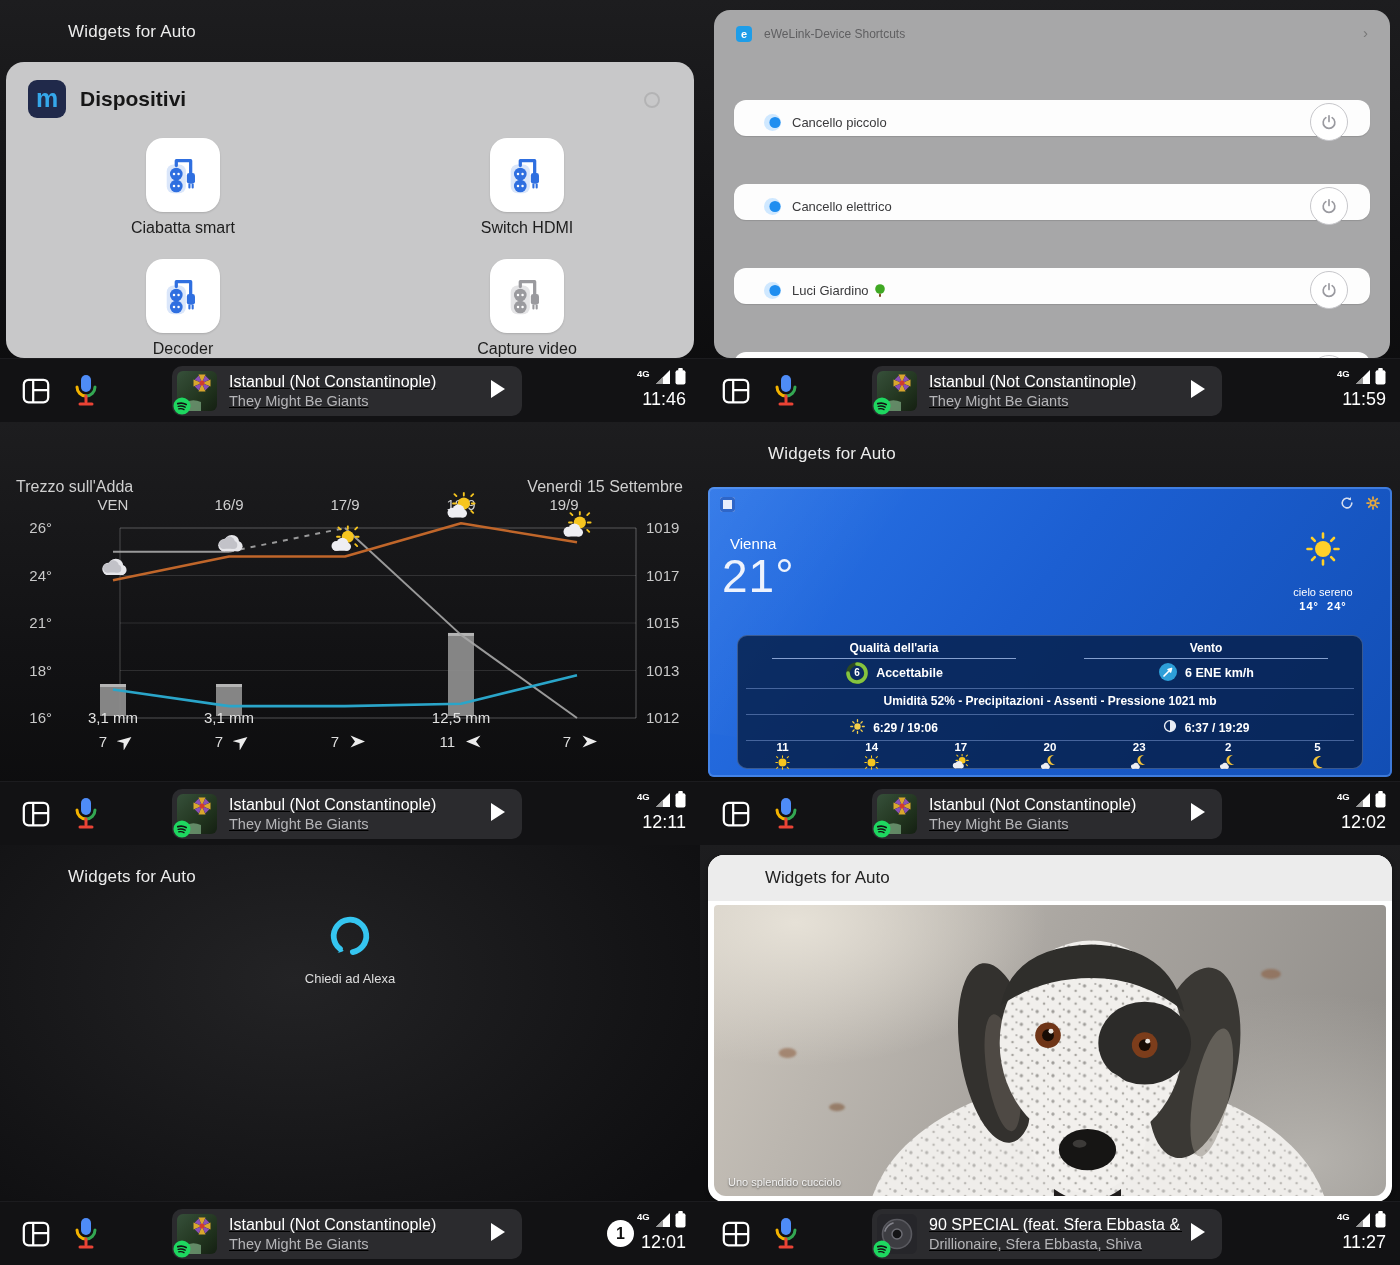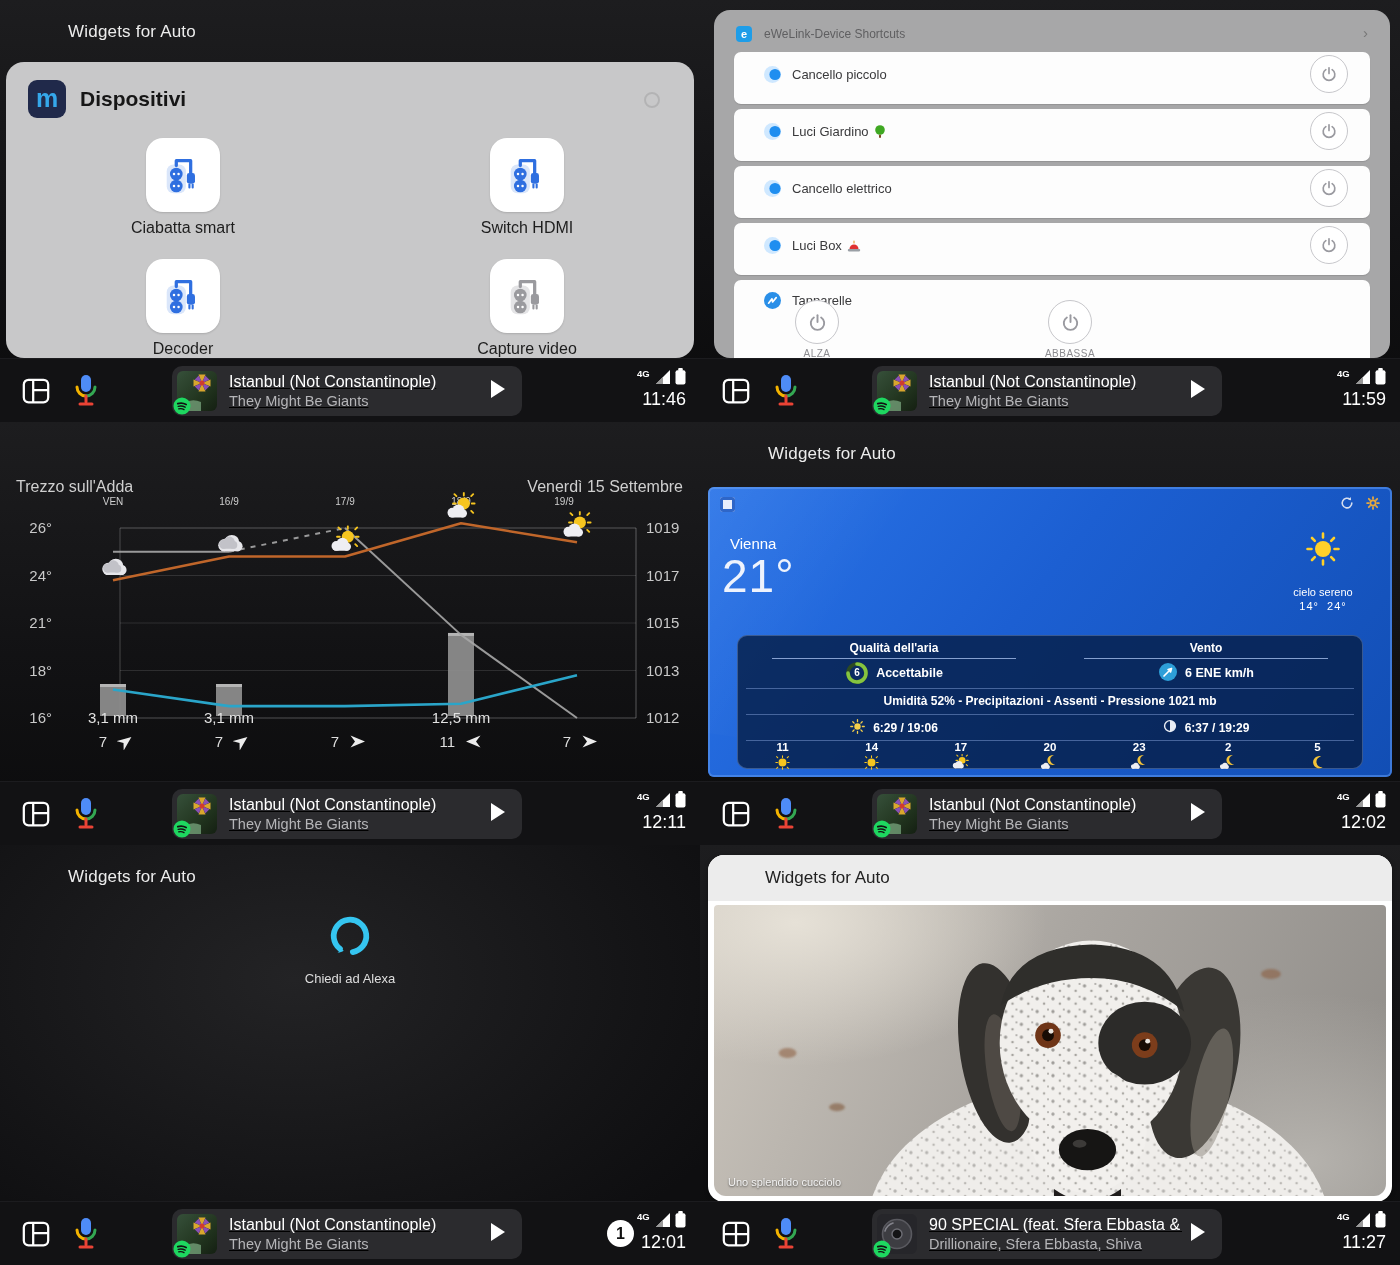--- a/index.html
+++ b/index.html
@@ -32,48 +32,48 @@
   .dev-tile{position:absolute;width:160px;text-align:center;cursor:pointer;}
   .dev-icon{width:74px;height:74px;margin:0 auto;background:#fff;border-radius:17px;display:flex;align-items:center;justify-content:center;box-shadow:0 1px 2px rgba(0,0,0,.15);}
   .dev-label{margin-top:7px;font-size:16px;color:#1d1d1d;}
   
   .tr-card{position:absolute;left:14px;top:10px;width:676px;height:348px;background:#a7a7a8;border-radius:16px;overflow:hidden;}
   .ew-head{position:absolute;left:22px;top:16px;display:flex;align-items:center;gap:12px;}
   .ew-appicon{width:16px;height:16px;border-radius:4px;background:#1e9de8;color:#fff;font-size:11px;font-weight:bold;text-align:center;line-height:16px;}
   .ew-title{font-size:12px;color:#5f5f61;}
   .ew-chevron{position:absolute;right:22px;top:14px;color:#777;font-size:15px;}
   .ew-rows{position:absolute;left:20px;right:20px;top:42px;}
-  .ew-row{position:relative;height:52px;background:#fdfdfd;border-radius:7px;margin-bottom:5px;box-shadow:0 1px 1px rgba(0,0,0,.12);}
+  .ew-row{position:relative;height:36px;background:#fdfdfd;border-radius:12px;margin-bottom:5px;box-shadow:0 1px 1px rgba(0,0,0,.12);margin-top:48px;}
   .ew-row-label{position:absolute;left:58px;top:15px;font-size:13px;color:#3a3a3c;display:flex;align-items:center;gap:5px;}
   .ew-row-toggle{position:absolute;left:30px;top:14px;}
   .pwr-btn{width:38px;height:38px;border:1.5px solid #c7c7cb;border-radius:50%;display:flex;align-items:center;justify-content:center;cursor:pointer;background:#fff;}
   .ew-row .pwr-btn{position:absolute;right:22px;top:3px;}
   .ew-shutter{position:relative;height:84px;background:#fdfdfd;border-radius:7px;margin-bottom:5px;box-shadow:0 1px 1px rgba(0,0,0,.12);}
   .shutter-btn{position:absolute;top:20px;text-align:center;width:92px;cursor:pointer;}
   .shutter-btn .pwr-btn{width:44px;height:44px;margin:0 auto;}
   .shutter-btn-label{margin-top:4px;font-size:10px;color:#8c8c90;letter-spacing:.5px;}
   .ew-partial{position:relative;height:18px;background:#fdfdfd;border-radius:7px 7px 0 0;}
   .ew-fab{position:absolute;right:26px;top:6px;width:20px;height:20px;border-radius:50%;background:#2f80ed;}
   
   .chart-title{position:absolute;left:16px;top:56px;color:#cfcfcf;font-size:16px;}
   .chart-date{position:absolute;right:17px;top:56px;color:#cfcfcf;font-size:16px;}
   .chart-days{position:absolute;left:0;top:74px;width:700px;height:20px;}
-  .chart-days span{position:absolute;width:90px;text-align:center;color:#cfcfcf;font-size:10px;}
+  .chart-days span{position:absolute;width:90px;text-align:center;color:#cfcfcf;font-size:15px;}
   .chart-svg{position:absolute;left:0;top:92px;overflow:visible;}
   
   .vw-card{position:absolute;left:8px;top:65px;width:684px;height:290px;border-radius:6px;background:linear-gradient(128deg,#2a74e8 0%,#1c5fd2 45%,#124eb4 100%);box-shadow:inset 0 0 0 2px rgba(90,150,240,.6);}
   .vw-streak{position:absolute;left:0;top:0;width:100%;height:100%;border-radius:6px;overflow:hidden;}
   .vw-streak:before{content:"";position:absolute;left:-80px;top:-40px;width:380px;height:300px;background:linear-gradient(115deg,rgba(255,255,255,.10),rgba(255,255,255,0) 55%);transform:rotate(8deg);}
   .vw-appicon{position:absolute;left:12px;top:10px;width:15px;height:15px;border-radius:3px;background:#e8eefc;box-shadow:inset 0 0 0 3px #2e66c8;}
   .vw-topicons{position:absolute;right:12px;top:9px;display:flex;gap:12px;align-items:center;}
   .vw-city{position:absolute;left:22px;top:48px;color:#fff;font-size:15px;}
   .vw-temp{position:absolute;left:14px;top:62px;color:#eef3fd;font-size:46px;font-weight:200;letter-spacing:1px;}
   .vw-cond-wrap{position:absolute;right:14px;top:44px;width:110px;text-align:center;color:#fff;}
   .vw-cond{font-size:11px;margin-top:15px;}
-  .vw-minmax{font-size:11px;font-weight:normal;margin-top:2px;letter-spacing:1px;}
+  .vw-minmax{font-size:11px;font-weight:bold;margin-top:2px;letter-spacing:1px;}
   .vw-panel{position:absolute;left:29px;right:29px;top:148px;height:134px;background:rgba(6,30,72,.82);border:1px solid rgba(150,180,235,.35);border-radius:10px;color:#fff;}
   .vw-cols{display:flex;height:52px;}
   .vw-col{flex:1;text-align:center;}
   .vw-col-title{display:inline-block;font-size:12px;font-weight:bold;padding:5px 0 3px;border-bottom:1px solid rgba(165,190,235,.8);width:78%;}
   .vw-col-val{display:flex;align-items:center;justify-content:center;gap:7px;height:28px;font-size:12.5px;font-weight:bold;}
   .vw-line{border-top:1px solid rgba(120,150,205,.55);margin:0 8px;}
   .vw-details{height:25px;line-height:25px;text-align:center;font-size:12px;font-weight:bold;}
   .vw-sunmoon{height:25px;display:flex;align-items:center;}
   .vw-sunmoon .half{flex:1;display:flex;align-items:center;justify-content:center;gap:8px;font-size:12px;font-weight:bold;}
   .vw-hourly{height:30px;display:flex;align-items:center;}
@@ -278,37 +278,37 @@
                 <path d="M12 4.5v7" stroke="#9a9aa0" stroke-width="2" stroke-linecap="round"></path>
                 <path d="M8.2 6.8a7 7 0 1 0 7.6 0" fill="none" stroke="#9a9aa0" stroke-width="2" stroke-linecap="round"></path>
               </svg>
             </span>
     </div>
     <div class="ew-row">
       <span class="ew-row-toggle"><svg width="17" height="17" viewBox="0 0 17 17">
                 <rect width="17" height="17" rx="8.5" fill="#cfe8ff"></rect>
                 <circle cx="11" cy="8.5" r="5.6" fill="#1f8ef0"></circle>
               </svg></span>
-      <span class="ew-row-label">Luci Giardino<svg width="12" height="14" viewBox="0 0 12 14">
-                <circle cx="6" cy="5" r="4.8" fill="#3fa822"></circle>
-                <rect x="5" y="9.5" width="2" height="3.5" rx="1" fill="#7a4b22"></rect>
-              </svg></span>
+      <span class="ew-row-label">Cancello elettrico</span>
       <span class="pwr-btn">
               <svg width="20" height="20" viewBox="0 0 24 24">
                 <path d="M12 4.5v7" stroke="#9a9aa0" stroke-width="2" stroke-linecap="round"></path>
                 <path d="M8.2 6.8a7 7 0 1 0 7.6 0" fill="none" stroke="#9a9aa0" stroke-width="2" stroke-linecap="round"></path>
               </svg>
             </span>
     </div>
     <div class="ew-row">
       <span class="ew-row-toggle"><svg width="17" height="17" viewBox="0 0 17 17">
                 <rect width="17" height="17" rx="8.5" fill="#cfe8ff"></rect>
                 <circle cx="11" cy="8.5" r="5.6" fill="#1f8ef0"></circle>
               </svg></span>
-      <span class="ew-row-label">Cancello elettrico</span>
+      <span class="ew-row-label">Luci Giardino<svg width="12" height="14" viewBox="0 0 12 14">
+                <circle cx="6" cy="5" r="4.8" fill="#3fa822"></circle>
+                <rect x="5" y="9.5" width="2" height="3.5" rx="1" fill="#7a4b22"></rect>
+              </svg></span>
       <span class="pwr-btn">
               <svg width="20" height="20" viewBox="0 0 24 24">
                 <path d="M12 4.5v7" stroke="#9a9aa0" stroke-width="2" stroke-linecap="round"></path>
                 <path d="M8.2 6.8a7 7 0 1 0 7.6 0" fill="none" stroke="#9a9aa0" stroke-width="2" stroke-linecap="round"></path>
               </svg>
             </span>
     </div>
     <div class="ew-row">
       <span class="ew-row-toggle"><svg width="17" height="17" viewBox="0 0 17 17">
                 <rect width="17" height="17" rx="8.5" fill="#cfe8ff"></rect>

